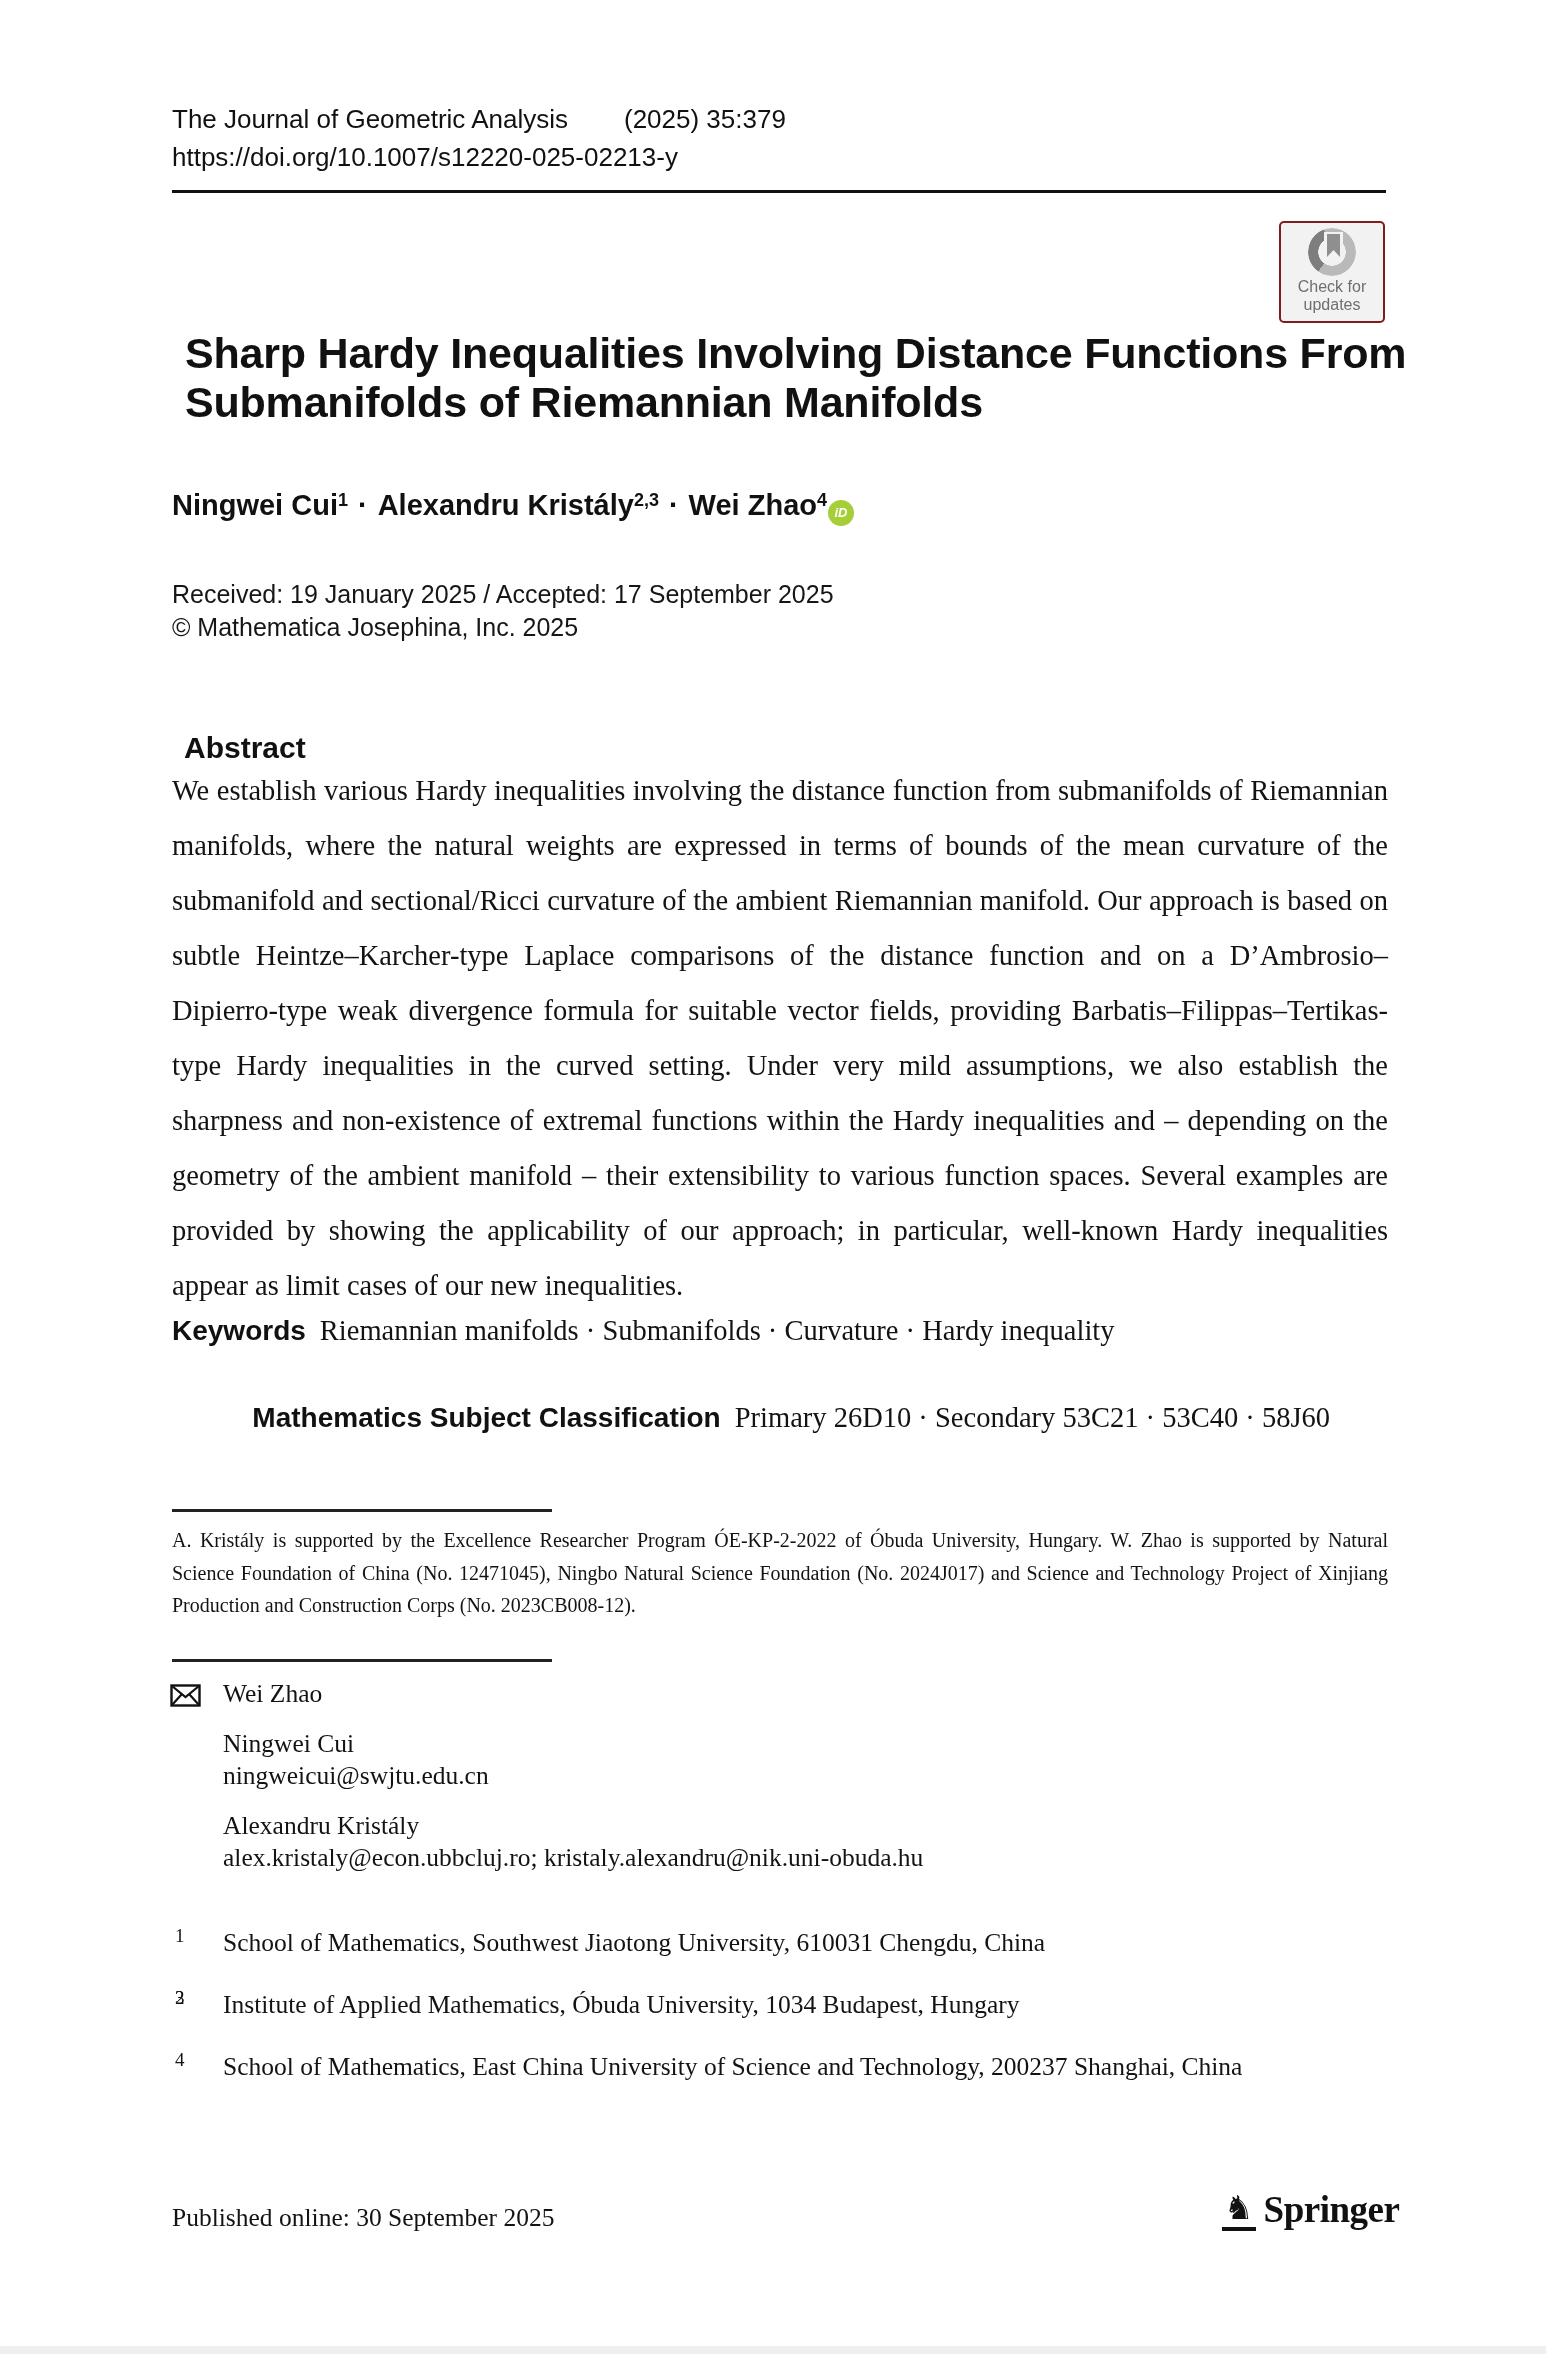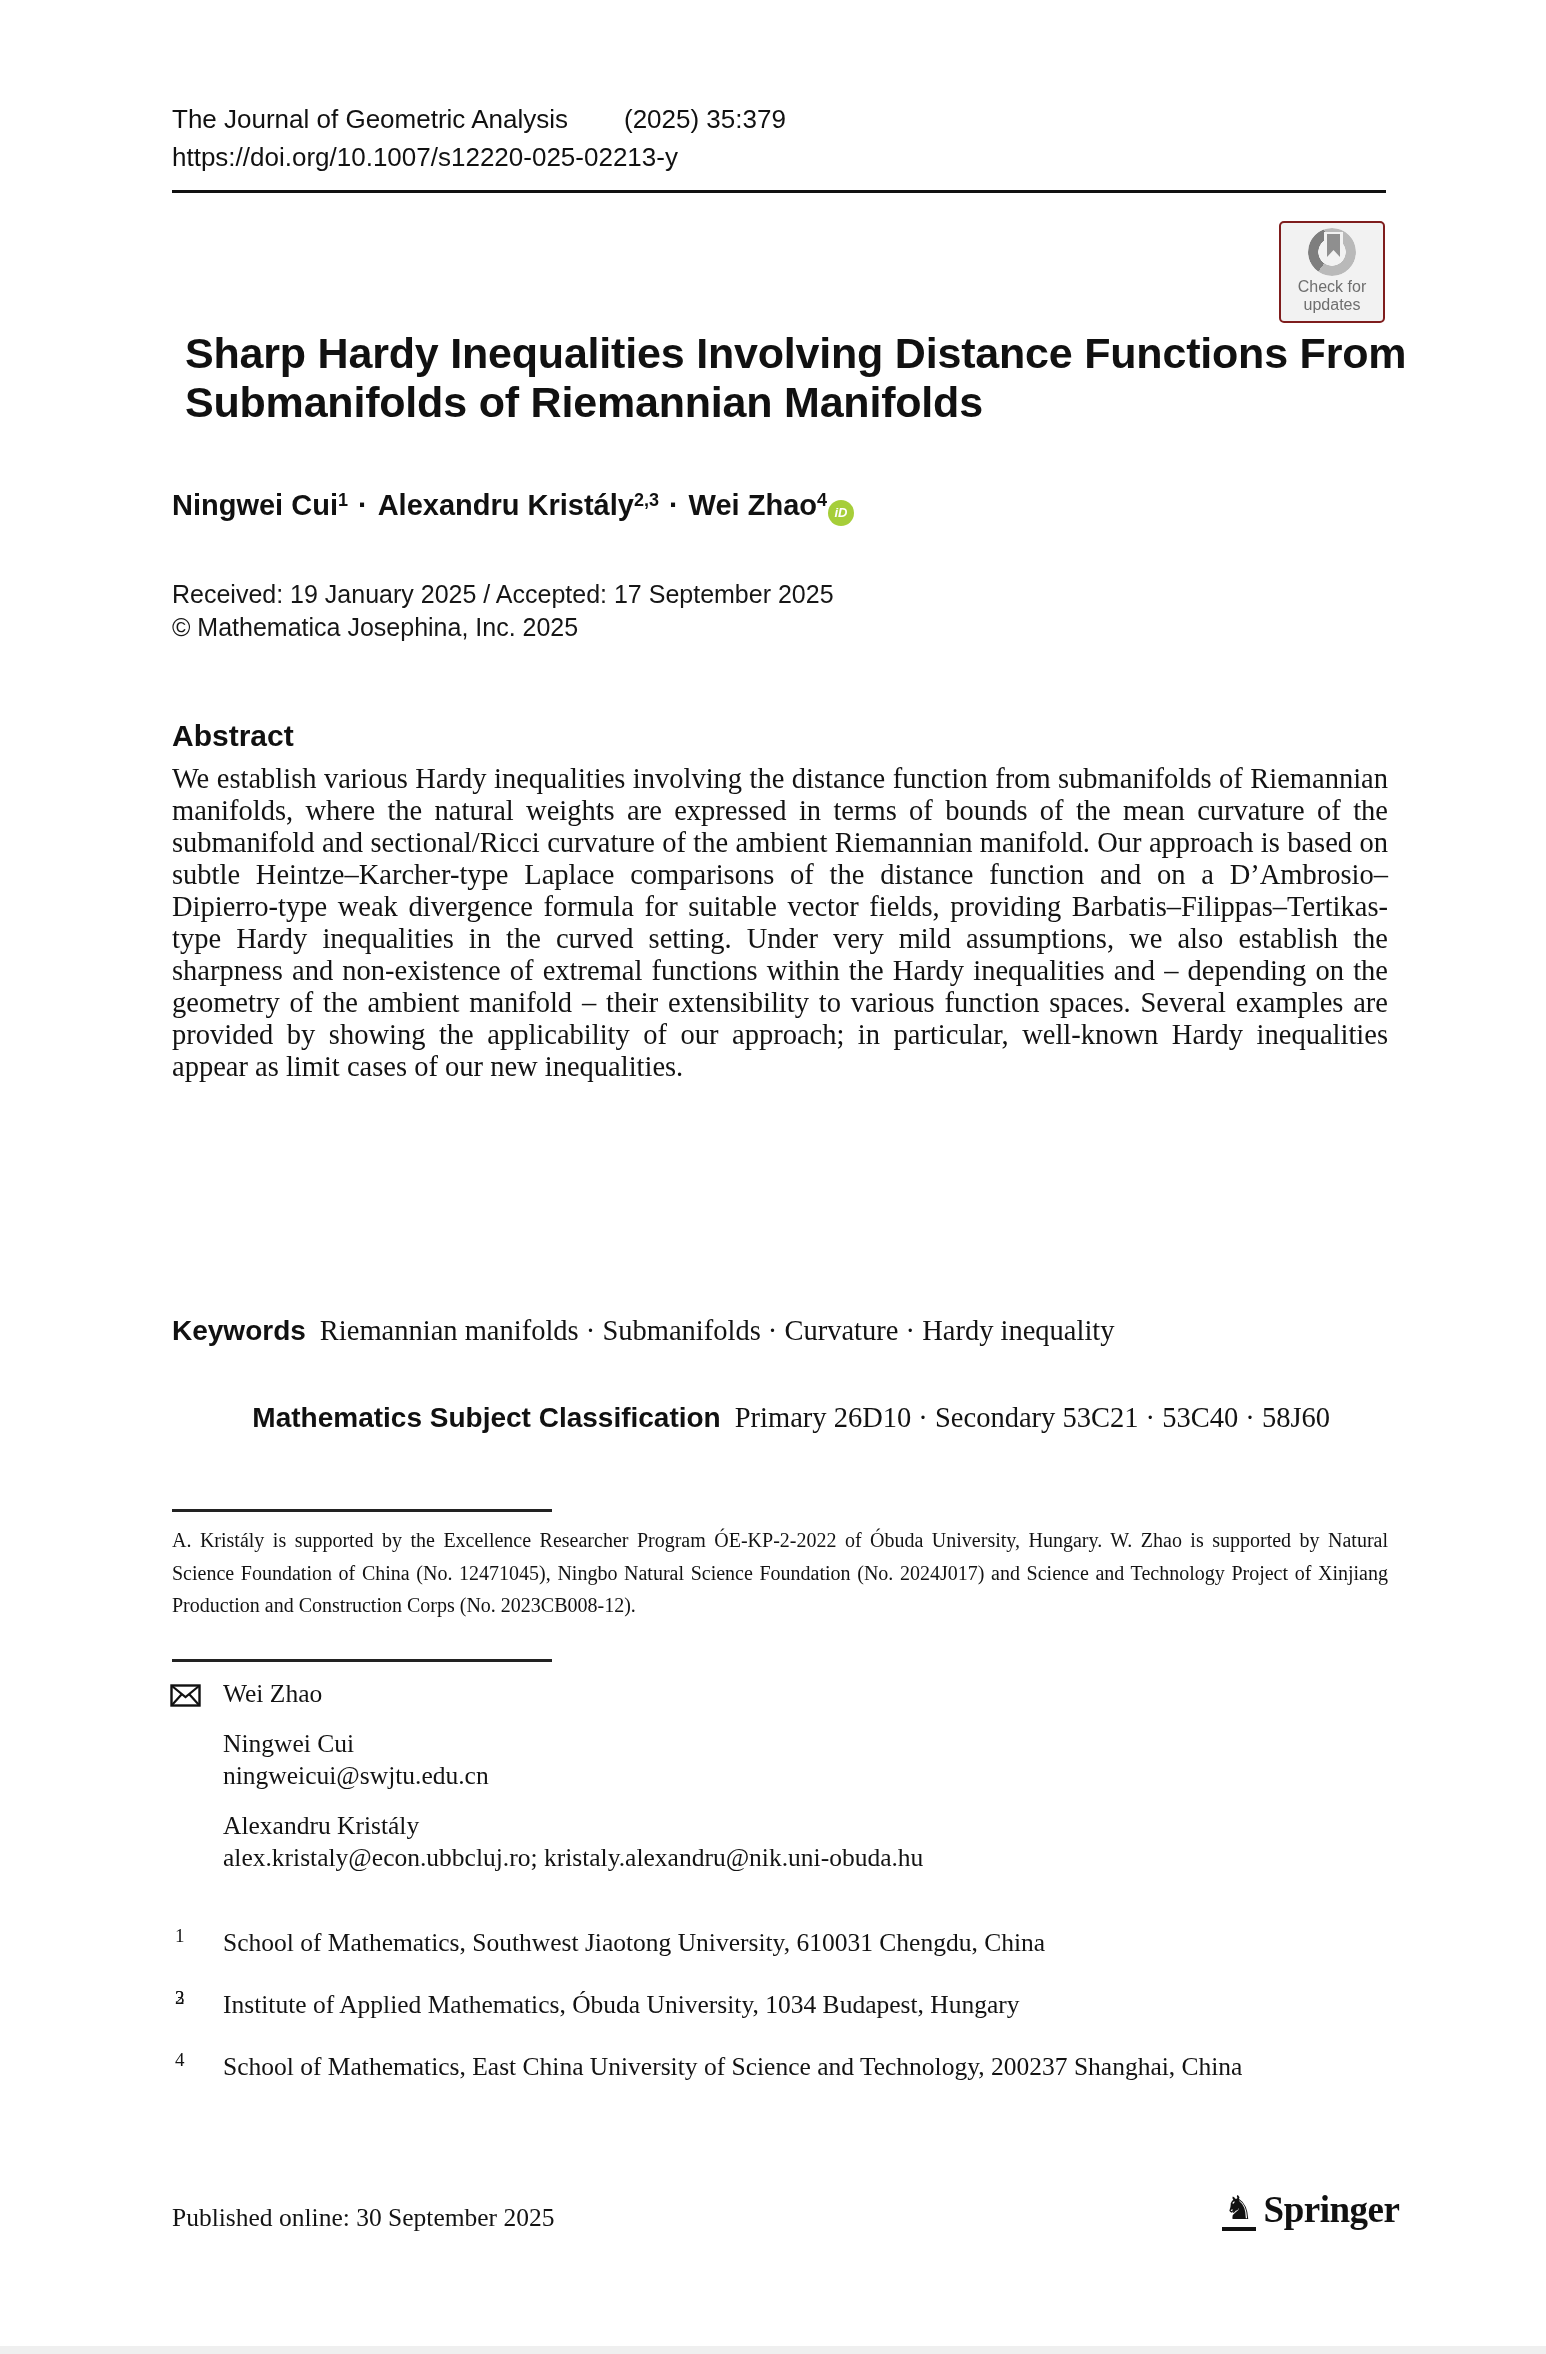--- a/index.html
+++ b/index.html
@@ -33,22 +33,22 @@
     font-weight:700;letter-spacing:-0.2px;color:#111;}
   .authors{position:absolute;left:172px;top:489px;font-size:29px;font-weight:700;color:#111;}
   .authors sup{font-size:18px;vertical-align:9px;font-weight:700;}
   .authors .sep{margin:0 10px;}
   .orcid{display:inline-block;width:26px;height:26px;border-radius:50%;background:#a6ce39;color:#fff;
     font-size:13px;font-weight:700;text-align:center;line-height:26px;margin-left:1px;vertical-align:-2px;
     font-style:italic;}
   .dates{position:absolute;left:172px;top:578px;font-size:25px;line-height:33px;color:#161616;}
 
   
-  .abs-head{position:absolute;left:172px;top:719px;margin:0;font-size:30px;font-weight:700;color:#111;}
-  .abs-body{position:absolute;left:172px;top:763px;width:1216px;font-size:28.5px;line-height:32px;
+  .abs-head{position:absolute;left:172px;top:719px;margin:12px;font-size:30px;font-weight:700;color:#111;}
+  .abs-body{position:absolute;left:172px;top:763px;width:1216px;font-size:28.5px;line-height:55px;
     text-align:justify;color:#131313;}
 
   
   .kw{position:absolute;left:172px;top:1309px;width:1216px;font-size:28px;line-height:43px;}
   .kw-label{font-weight:700;margin-right:14px;color:#111;}
   .kw-val{font-size:28.5px;color:#131313;}
   .msc{position:absolute;left:172px;top:1396px;width:1158px;font-size:28px;line-height:43px;text-align:right;}
 
   
   .rule-fn{position:absolute;left:172px;width:380px;height:2.5px;background:#222;}

